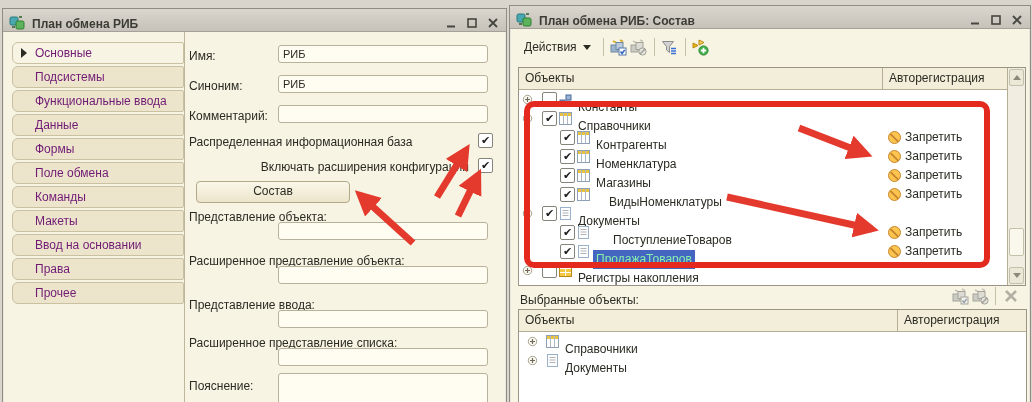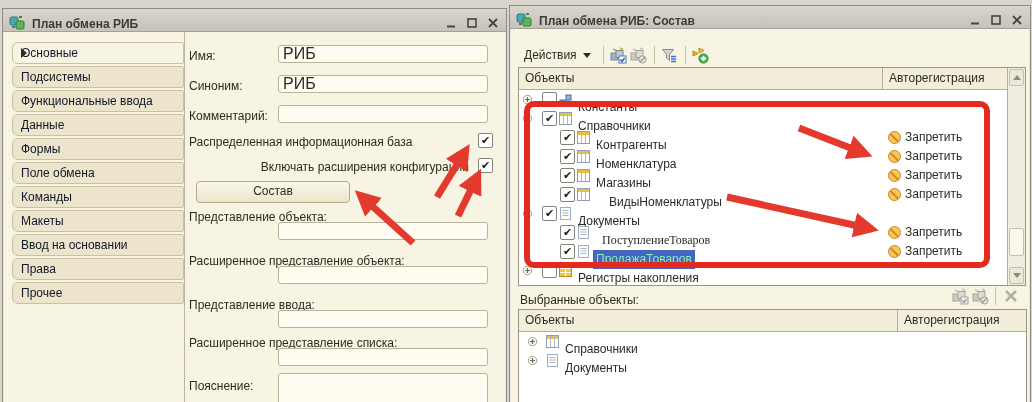--- a/index.html
+++ b/index.html
@@ -10,38 +10,38 @@
             border-bottom:1px solid #a5a198;padding:0 4px;}
   .titlebar .ttl{font-weight:bold;color:#3c3c34;margin-left:5px;white-space:nowrap;}
   .wc{width:18px;height:16px;display:inline-flex;align-items:center;justify-content:center;margin-left:3px;}
   .wc svg{display:block;}
   .wcs{margin-left:auto;display:flex;align-items:center;}
   .wbody{position:absolute;left:1px;right:1px;top:23px;bottom:0;background:#f8f4e3;overflow:hidden;}
 
   
   .tabcol{position:absolute;left:8px;top:10px;width:172px;}
   .tab{height:20px;line-height:20px;margin-bottom:2px;background:#ece5cb;border:1px solid #c9c1a2;
-       border-radius:6px 2px 2px 6px;padding-left:8px;position:relative;color:#0f172a;cursor:default;}
+       border-radius:6px 2px 2px 6px;padding-left:22px;position:relative;color:#701a75;cursor:default;}
   .tab.sel{background:#f8f4e3;}
   .tab.sel::before{content:"";position:absolute;left:8px;top:5px;border-left:6px solid #2b2b23;
        border-top:5px solid transparent;border-bottom:5px solid transparent;}
   .vdiv{position:absolute;left:180px;top:0;bottom:0;width:1px;background:#bdb69b;}
 
   .flabel{position:absolute;white-space:nowrap;color:#2b2b23;}
   .inp{position:absolute;width:210px;height:18px;background:#fffdf2;border:1px solid #b9b29b;border-radius:3px;
-       font-family:inherit;font-size:16px;padding:0 4px;box-sizing:border-box;color:#2b2b23;}
+       font-family:inherit;font-size:11px;padding:0 4px;box-sizing:border-box;color:#2b2b23;}
   textarea.inp{height:58px;resize:none;}
   .cbx{position:absolute;width:13px;height:13px;background:#fff;border:1px solid #84847a;border-radius:2px;
        line-height:12px;text-align:center;font-size:11px;color:#1c1c1c;}
   .cbx.checked::after{content:"\2714";}
   .btn1c{position:absolute;width:152px;height:20px;background:linear-gradient(#fbf8ea,#ece5cb);
        border:1px solid #b1a987;border-radius:4px;text-align:center;line-height:19px;color:#2b2b23;}
 
   
-  .toolbar{position:absolute;left:6px;top:14px;right:6px;height:24px;display:flex;align-items:center;}
+  .toolbar{position:absolute;left:6px;top:6px;right:6px;height:24px;display:flex;align-items:center;}
   .actbtn{display:flex;align-items:center;height:20px;padding:0 6px;border:1px solid transparent;border-radius:3px;}
   .actbtn .dropdown-caret{width:0;height:0;border-left:4px solid transparent;border-right:4px solid transparent;
        border-top:5px solid #2b2b23;margin-left:6px;}
   .tsep{width:1px;height:18px;background:#c6c0a8;margin:0 5px;}
   .ticon{width:20px;height:18px;display:inline-flex;align-items:center;justify-content:center;}
 
   
   .ttable{position:absolute;background:#fff;border:1px solid #9a9484;}
   .thead{position:absolute;left:0;right:0;top:0;height:21px;background:#f3eeda;border-bottom:1px solid #b5ae94;}
   .thc{position:absolute;top:0;height:21px;line-height:21px;padding-left:6px;color:#2b2b23;white-space:nowrap;
@@ -325,21 +325,21 @@
                 <path d="M3.5,3.5 h6 M3.5,6 h6 M3.5,8.5 h6" stroke="#b0b4b8" stroke-width="1.2"></path>
               </svg></span>
             <span class="lbl" style="left: 56px;">Документы</span>
           </div>
           <div class="trow">
             <span class="cb checked" style="left: 41px;"></span>
             <span class="nicon" style="left: 58px; top: 3px;"><svg width="13" height="13">
                 <rect x="1.5" y="0.5" width="10" height="12" fill="#fdfdfd" stroke="#9ab0c8"></rect>
                 <path d="M3.5,3.5 h6 M3.5,6 h6 M3.5,8.5 h6" stroke="#b0b4b8" stroke-width="1.2"></path>
               </svg></span>
-            <span class="lbl" style="left: 80px; font-family: Liberation Serif, serif;">ПоступлениеТоваров</span>
+            <span class="lbl" style="left: 91px;">ПоступлениеТоваров</span>
             <span class="prohibit" style="left: 369px;"></span>
             <span class="aregtxt" style="left: 386px;">Запретить</span>
           </div>
           <div class="trow">
             <span class="cb checked" style="left: 41px;"></span>
             <span class="nicon" style="left: 58px; top: 3px;"><svg width="13" height="13">
                 <rect x="1.5" y="0.5" width="10" height="12" fill="#fdfdfd" stroke="#9ab0c8"></rect>
                 <path d="M3.5,3.5 h6 M3.5,6 h6 M3.5,8.5 h6" stroke="#b0b4b8" stroke-width="1.2"></path>
               </svg></span>
             <span class="lbl sel" style="left: 74px;">ПродажаТоваров</span>

